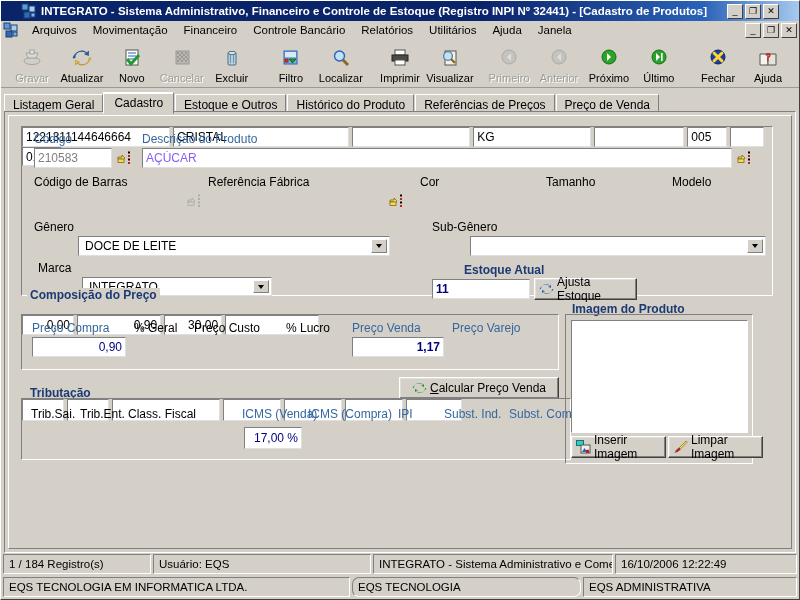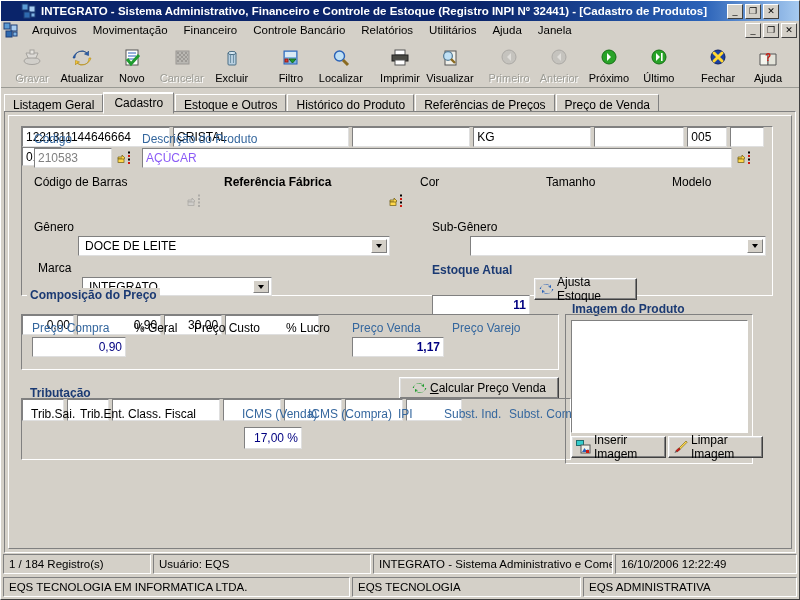--- a/index.html
+++ b/index.html
@@ -129,21 +129,21 @@
   
   .gbox { position: absolute; border: 1px solid; border-color: #808080 #ffffff #ffffff #808080; }
   .gtitle {
     position: absolute;
     font-size: 12px; font-weight: bold; color: #1b3a73;
     background: #d4d0c8; padding: 0 3px;
   }
 
   .lbl { position: absolute; font-size: 12px; color: #000; white-space: nowrap; }
   .lbl.blue { color: #35679e; }
-  .lbl.bold-blue { color: #1b3a73; font-weight: bold; font-size: 12px; }
+  .lbl.bold-blue { color: #1b3a73; font-weight: bold; font-size: 12px; margin-left: 32px; }
 
   .txt { position: absolute; }
   .txt.navy { color: #8b5cf6; }
   .txt.navybold { color: #000080; font-weight: bold; }
   .txt.gray { color: #808080; }
   .txt.right { text-align: right; }
 
   
   .combo { position: absolute; background: #fff;
            border: 1px solid; border-color: #808080 #dfdfdf #dfdfdf #808080;
@@ -482,21 +482,21 @@
             <path d="M1 6 h4 v-2 l3 3 -3 3 v-2 h-4 z" fill="#cfcfc4" stroke="#7a7a72" stroke-width=".7"></path>
             <rect x="1" y="8" width="6" height="3.5" fill="#cfcfc4" stroke="#7a7a72" stroke-width=".7"></rect>
             <rect x="11" y="0.5" width="2" height="2" fill="#8a8a82"></rect>
             <rect x="11" y="4" width="2" height="2" fill="#8a8a82"></rect>
             <rect x="11" y="7.5" width="2" height="2" fill="#8a8a82"></rect>
             <rect x="11" y="11" width="2" height="2" fill="#8a8a82"></rect>
           </svg>
         </span>
 
         
-        <span class="lbl" style="left:202px; top:48px;font-weight:bold;">Referência Fábrica</span>
+        <span class="lbl" style="left:186px; top:48px;">Referência Fábrica</span>
         <input class="field" style="left: 186px; top: 64px; width: 176px; height: 20px;" value="CRISTAL">
         <span class="lookup" style="left:367px; top:67px;">
           <svg width="17" height="14" viewBox="0 0 17 14">
             <path d="M1 6 h4 v-2 l3 3 -3 3 v-2 h-4 z" fill="#ffd84d" stroke="#6b5a10" stroke-width=".7"></path>
             <rect x="1" y="8" width="6" height="3.5" fill="#ffd84d" stroke="#6b5a10" stroke-width=".7"></rect>
             <rect x="11" y="0.5" width="2" height="2" fill="#000"></rect>
             <rect x="11" y="4" width="2" height="2" fill="#d11a10"></rect>
             <rect x="11" y="7.5" width="2" height="2" fill="#000"></rect>
             <rect x="11" y="11" width="2" height="2" fill="#d11a10"></rect>
           </svg>
@@ -531,21 +531,21 @@
         
         <span class="lbl" style="left:16px; top:134px;">Marca</span>
         <input class="field" style="left: 16px; top: 150px; width: 40px; height: 19px;" value="016">
         <div class="combo" style="left:60px; top:150px; width:190px; height:19px;">
           <span class="ctext">INTEGRATO</span>
           <span class="carrow"></span>
         </div>
 
         
         <span class="lbl bold-blue" style="left:410px; top:136px;">Estoque Atual</span>
-        <input class="field txt navybold right" style="left: 410px; top: 152px; width: 98px; height: 20px; text-align: right; font-weight: bold; color: rgb(0, 0, 128); margin-top: 16px;" value="11">
+        <input class="field txt navybold right" style="left: 410px; top: 152px; width: 98px; height: 20px; text-align: left; font-weight: bold; color: rgb(0, 0, 128);" value="11">
         <div class="pbtn" style="left:512px; top:151px; width:103px; height:22px;">
           <span style="display:flex;align-items:center;">
             <svg width="15" height="14" viewBox="0 0 15 14">
               <path d="M2 7 a5 5 0 0 1 9-3 l-2 .8 3 1.2 0-3.4 -1.1 1.5 A6.5 6.5 0 0 0 .6 7 z" fill="#2a62b8"></path>
               <path d="M13 7 a5 5 0 0 1-9 3 l2-.8 -3-1.2 0 3.4 1.1-1.5 A6.5 6.5 0 0 0 14.4 7 z" fill="#2a62b8"></path>
             </svg>
           </span>
           <span>Ajusta Estoque</span>
         </div>
       </div>
@@ -641,17 +641,17 @@
 
   <div class="statusrow" style="bottom:25px;">
     <div class="scell" style="width:148px;">1 / 184 Registro(s)</div>
     <div class="scell" style="width:218px;">Usuário: EQS</div>
     <div class="scell" style="width:240px;">INTEGRATO - Sistema Administrativo e Comercial</div>
     <div class="scell" style="flex:1;">16/10/2006 12:22:49</div>
   </div>
 
   <div class="statusrow" style="bottom:2px;">
     <div class="scell" style="width:347px;">EQS TECNOLOGIA EM INFORMATICA LTDA.</div>
-    <div class="scell" style="width:229px;">EQS TECNOLOGIA</div>
+    <div class="scell" style="width:229px;border-radius:7px;">EQS TECNOLOGIA</div>
     <div class="scell" style="flex:1;">EQS ADMINISTRATIVA</div>
   </div>
 
 </div>
 
 </body></html>

